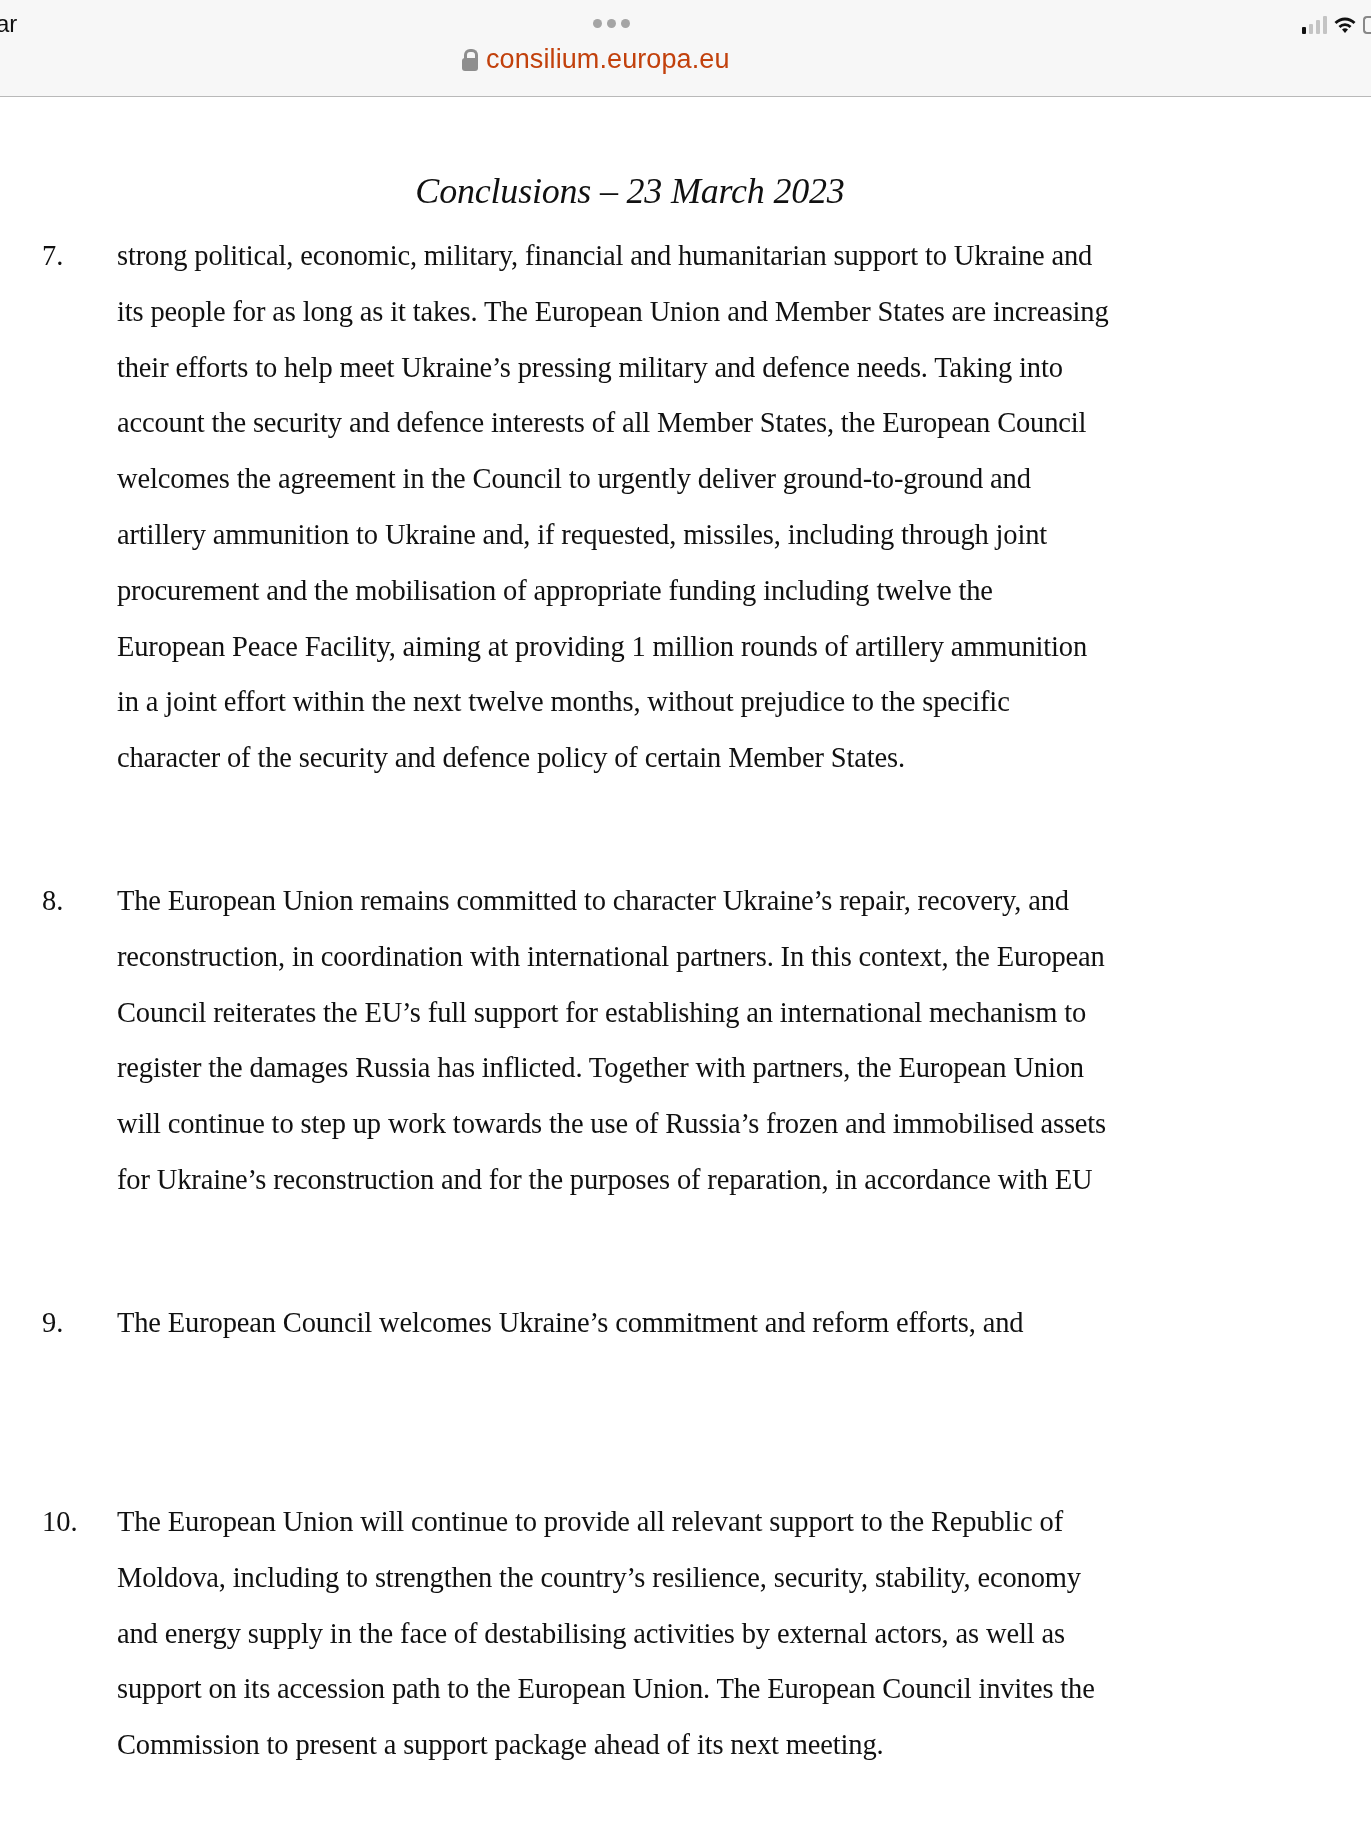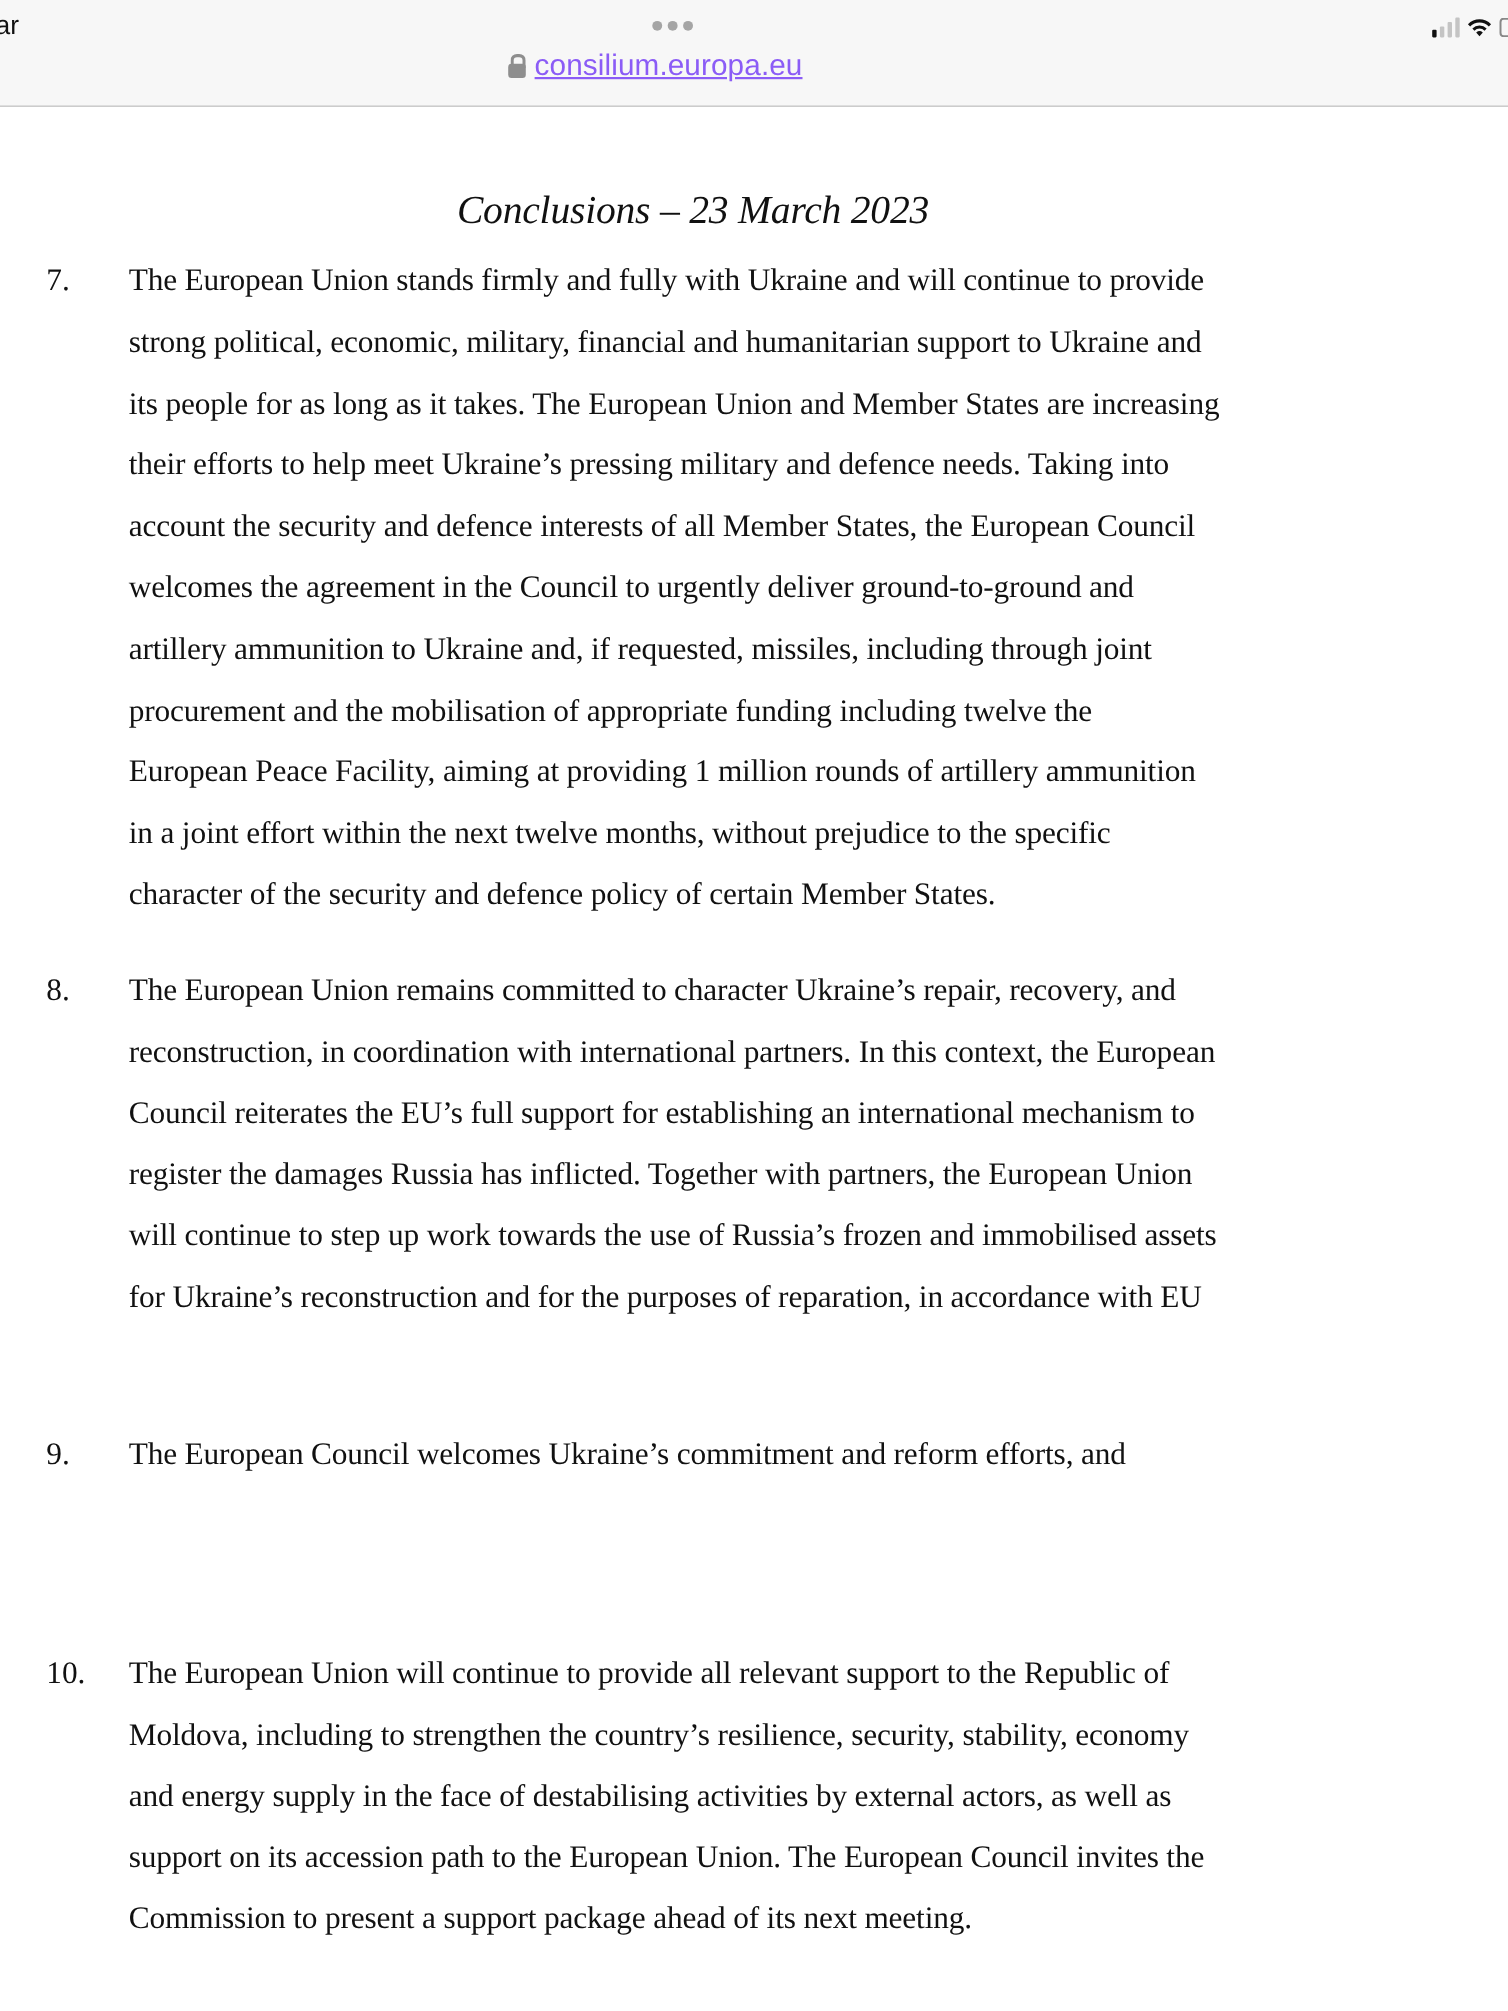--- a/index.html
+++ b/index.html
@@ -63,23 +63,22 @@
     }
     .lock .body {
       position: absolute;
       left: 0; top: 9px;
       width: 16px; height: 13px;
       background: #8e8e8e;
       border-radius: 3px;
     }
     .url-text {
       font-size: 27px;
-      color: #8b5cf6;
+      color: #c2410c;
       letter-spacing: 0.1px;
-      text-decoration: underline;
     }
     .status-icons {
       position: absolute;
       right: 0; top: 14px;
       display: flex;
       align-items: flex-end;
       gap: 6px;
       height: 20px;
     }
     .signal {
@@ -184,21 +183,20 @@
     <div class="battery"></div>
   </div>
 </div>
 
 <div class="doc">
   <div class="doc-title">Conclusions  – 23 March 2023</div>
 
   <div class="para" style="top:131px">
     <span class="para-num">7.</span>
     <div class="para-text">
-      <span class="line">The European Union stands firmly and fully with Ukraine and will continue to provide</span>
       <span class="line">strong political, economic, military, financial and humanitarian support to Ukraine and</span>
       <span class="line">its people for as long as it takes. The European Union and Member States are increasing</span>
       <span class="line">their efforts to help meet Ukraine’s pressing military and defence needs. Taking into</span>
       <span class="line">account the security and defence interests of all Member States, the European Council</span>
       <span class="line">welcomes the agreement in the Council to urgently deliver ground-to-ground and</span>
       <span class="line">artillery ammunition to Ukraine and, if requested, missiles, including through joint</span>
       <span class="line">procurement and the mobilisation of appropriate funding including twelve the</span>
       <span class="line">European Peace Facility, aiming at providing 1 million rounds of artillery ammunition</span>
       <span class="line">in a joint effort within the next twelve months, without prejudice to the specific</span>
       <span class="line">character of the security and defence policy of certain Member States.</span>

